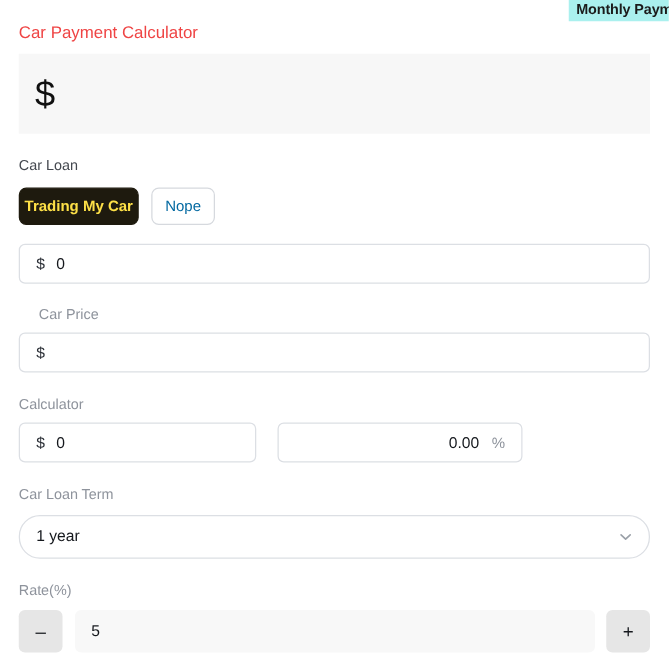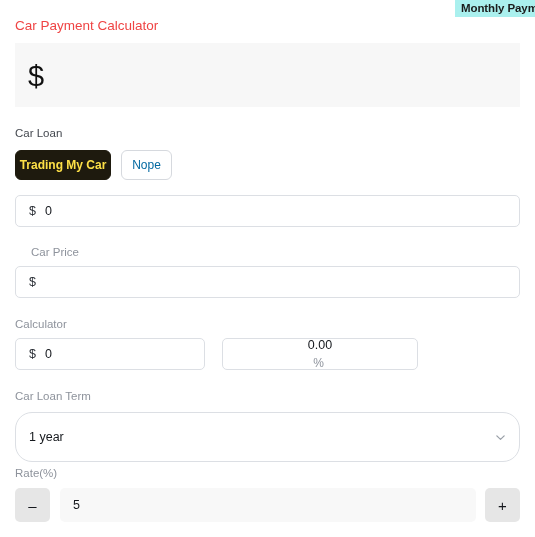--- a/index.html
+++ b/index.html
@@ -181,29 +181,29 @@
     color: #8e939c;
     margin-left: 10px;
     margin-right: 13px;
     line-height: 1;
   }
 
   
   .trade-input  { top: 195px; left: 15px; width: 505px; }
   .price-input  { top: 266px; left: 15px; width: 505px; }
   .down-amount  { top: 338px; left: 15px; width: 190px; }
-  .down-percent { top: 338px; left: 222px; width: 196px; flex-direction: column; }
+  .down-percent { top: 338px; left: 222px; width: 196px; }
 
   
   .select-box {
     position: absolute;
     top: 412px;
     left: 15px;
     width: 505px;
-    height: 50px;
+    height: 35px;
     box-sizing: border-box;
     background: #ffffff;
     border: 1px solid #dcdfe4;
     border-radius: 17px;
     display: flex;
     align-items: center;
     cursor: pointer;
     justify-content: center;
   }
   .select-value {

